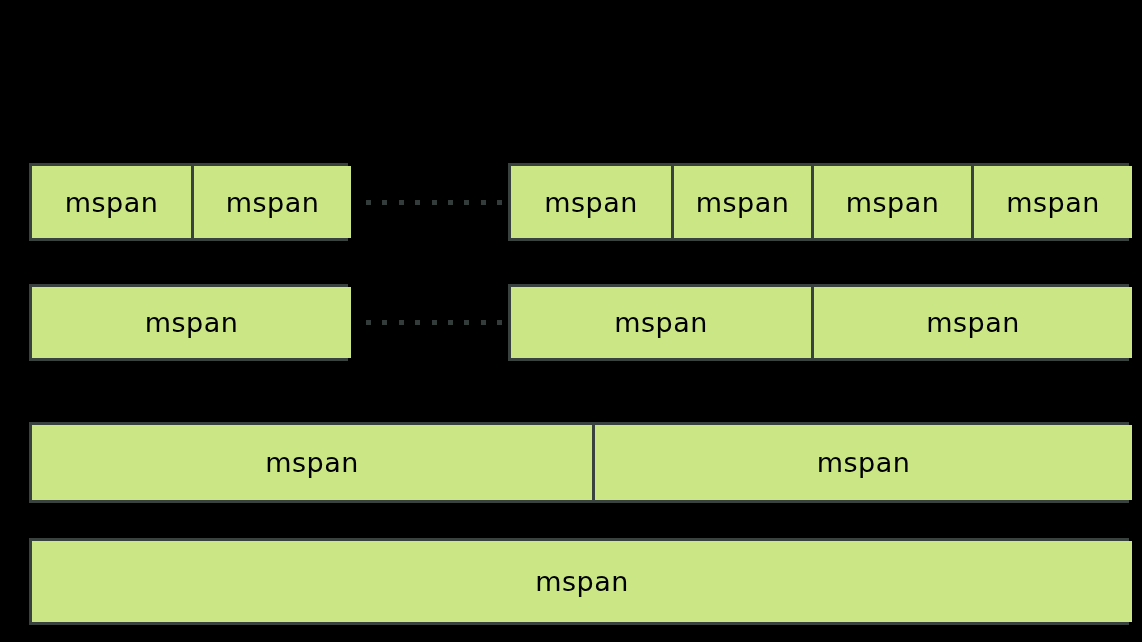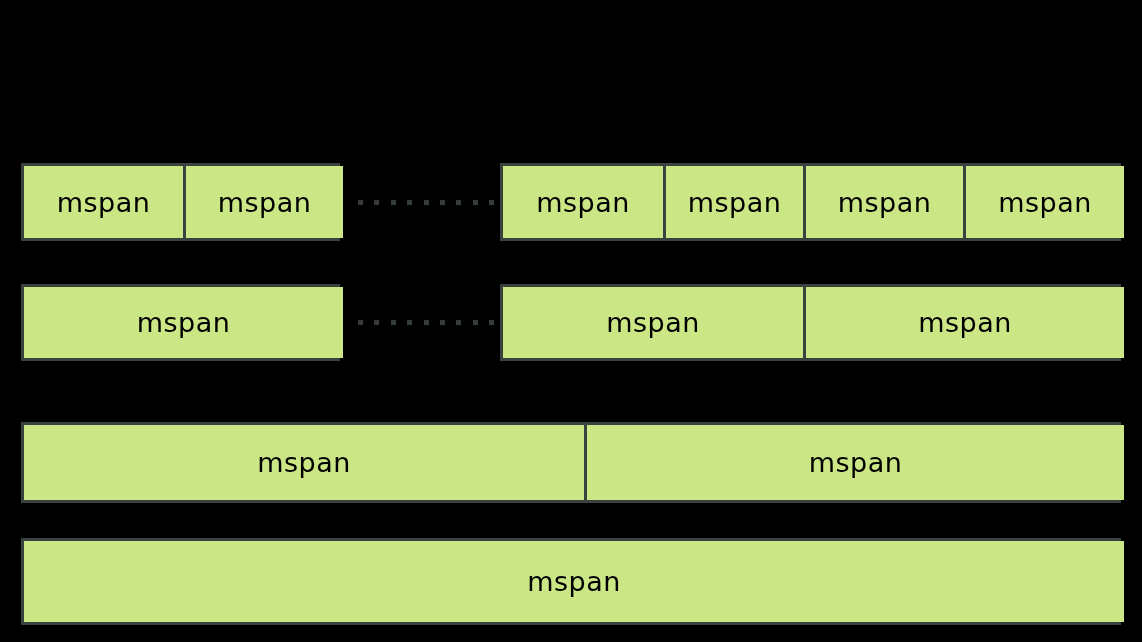--- a/index.html
+++ b/index.html
@@ -20,21 +20,21 @@
     position: absolute;
     left: 0;
     top: 0;
     width: 1142px;
     height: 642px;
     background: #000000;
   }
 
   .row {
     position: absolute;
-    left: 0;
+    left: 8px;
     width: 944px;
   }
 
   
   .group {
     position: absolute;
     box-sizing: border-box;
     display: flex;
     background: #cbe785;
     border: 3px solid #39423f;

